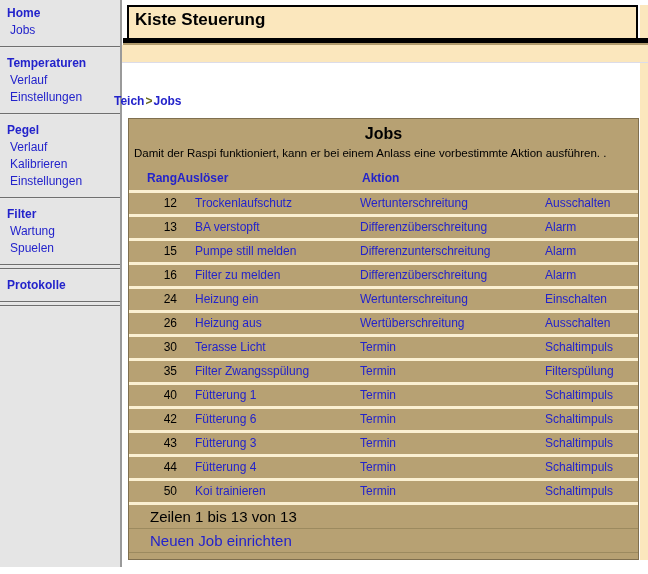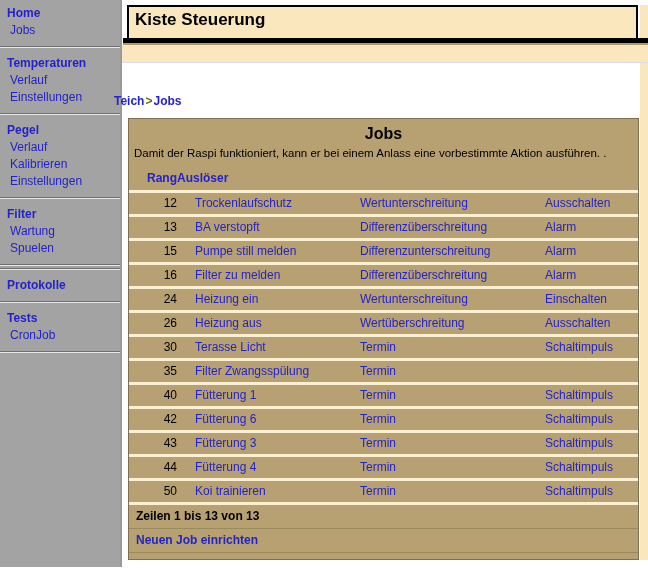--- a/index.html
+++ b/index.html
@@ -6,21 +6,21 @@
   body {
     width:648px; height:574px; position:relative;
     background:#ffffff; overflow:hidden;
     font-family:"Liberation Sans", sans-serif;
     -webkit-font-smoothing:antialiased;
   }
 
   
   #sidebar {
     position:absolute; left:0; top:0; width:120px; height:567px;
-    background:#a3a3a3; border-right:2px solid #9a9a9a;
+    background:#e5e5e5; border-right:2px solid #9a9a9a;
   }
   .sb-section { padding:4px 0 5px 0; }
   .sb-header {
     font-size:12px; font-weight:bold; color:#2323CB;
     padding:2px 0 1px 7px; line-height:15px; cursor:pointer;
   }
   .sb-item {
     font-size:12px; color:#2323CB;
     padding:1px 0 1px 10px; line-height:15px; cursor:pointer;
   }
@@ -74,22 +74,22 @@
   .trow.header { font-weight:bold; height:23px; line-height:23px; }
   .c  { white-space:nowrap; overflow:hidden; }
   .c.rang { width:48px; text-align:right; color:#000; }
   .c.name { width:165px; padding-left:18px; }
   .c.ausl { width:185px; }
   .c.akt  { flex:1; }
   .lnk { color:#2323CB; cursor:pointer; }
   .hdr-lbl { color:#2323CB; cursor:pointer; }
 
   .foot-row {
-    height:23px; line-height:23px; font-size:12px; color:#000;
-    padding-left:7px; border-bottom:1px solid #9C8A5F; white-space:nowrap;font-weight:bold;
+    height:23px; line-height:23px; font-size:15px; color:#000;
+    padding-left:21px; border-bottom:1px solid #9C8A5F; white-space:nowrap;
   }
   .foot-row.link { color:#2323CB; cursor:pointer; }
   #panel-bottom-strip { height:6px; }
 </style>
 </head>
 <body>
 
 <div id="sidebar">
   <div class="sb-section">
     <div class="sb-header">Home</div>
@@ -119,44 +119,41 @@
   </div>
   <div class="sb-divider"></div>
 
   <div class="sb-divider"></div>
 
   <div class="sb-section">
     <div class="sb-header">Protokolle</div>
   </div>
   <div class="sb-divider"></div>
 
-  <div class="sb-section">
-    <div class="sb-header">Tests</div>
-    <div class="sb-item">CronJob</div>
-  </div>
   <div class="sb-divider"></div>
 </div>
 
 <div id="app-title-box">Kiste Steuerung</div>
 <div id="right-cream-strip"></div>
 <div id="black-rule"></div>
 <div id="tan-rule"></div>
 <div id="cream-band"></div>
 
 <div id="breadcrumb">
   <span class="crumb">Teich</span><span class="sep">&gt;</span><span class="crumb">Jobs</span>
 </div>
 
 <div id="jobs-panel">
   <div id="jobs-title">Jobs</div>
   <div id="jobs-desc">Damit der Raspi funktioniert, kann er bei einem Anlass eine vorbestimmte Aktion ausführen. .</div>
 
   <div class="trow header">
     <div class="c rang"><span class="hdr-lbl">Rang</span></div>
     <div class="c ausl"><span class="hdr-lbl">Auslöser</span></div>
+    <div class="c akt"><span class="hdr-lbl">Aktion</span></div>
   </div>
 
   <div id="rows-container">
   <div class="trow">
     <div class="c rang">12</div>
     <div class="c name"><span class="lnk">Trockenlaufschutz</span></div>
     <div class="c ausl"><span class="lnk">Wertunterschreitung</span></div>
     <div class="c akt"><span class="lnk">Ausschalten</span></div>
   </div>
 
@@ -199,20 +196,21 @@
     <div class="c rang">30</div>
     <div class="c name"><span class="lnk">Terasse Licht</span></div>
     <div class="c ausl"><span class="lnk">Termin</span></div>
     <div class="c akt"><span class="lnk">Schaltimpuls</span></div>
   </div>
 
   <div class="trow">
     <div class="c rang">35</div>
     <div class="c name"><span class="lnk">Filter Zwangsspülung</span></div>
     <div class="c ausl"><span class="lnk">Termin</span></div>
+    <div class="c akt"><span class="lnk">Filterspülung</span></div>
   </div>
 
   <div class="trow">
     <div class="c rang">40</div>
     <div class="c name"><span class="lnk">Fütterung 1</span></div>
     <div class="c ausl"><span class="lnk">Termin</span></div>
     <div class="c akt"><span class="lnk">Schaltimpuls</span></div>
   </div>
 
   <div class="trow">

